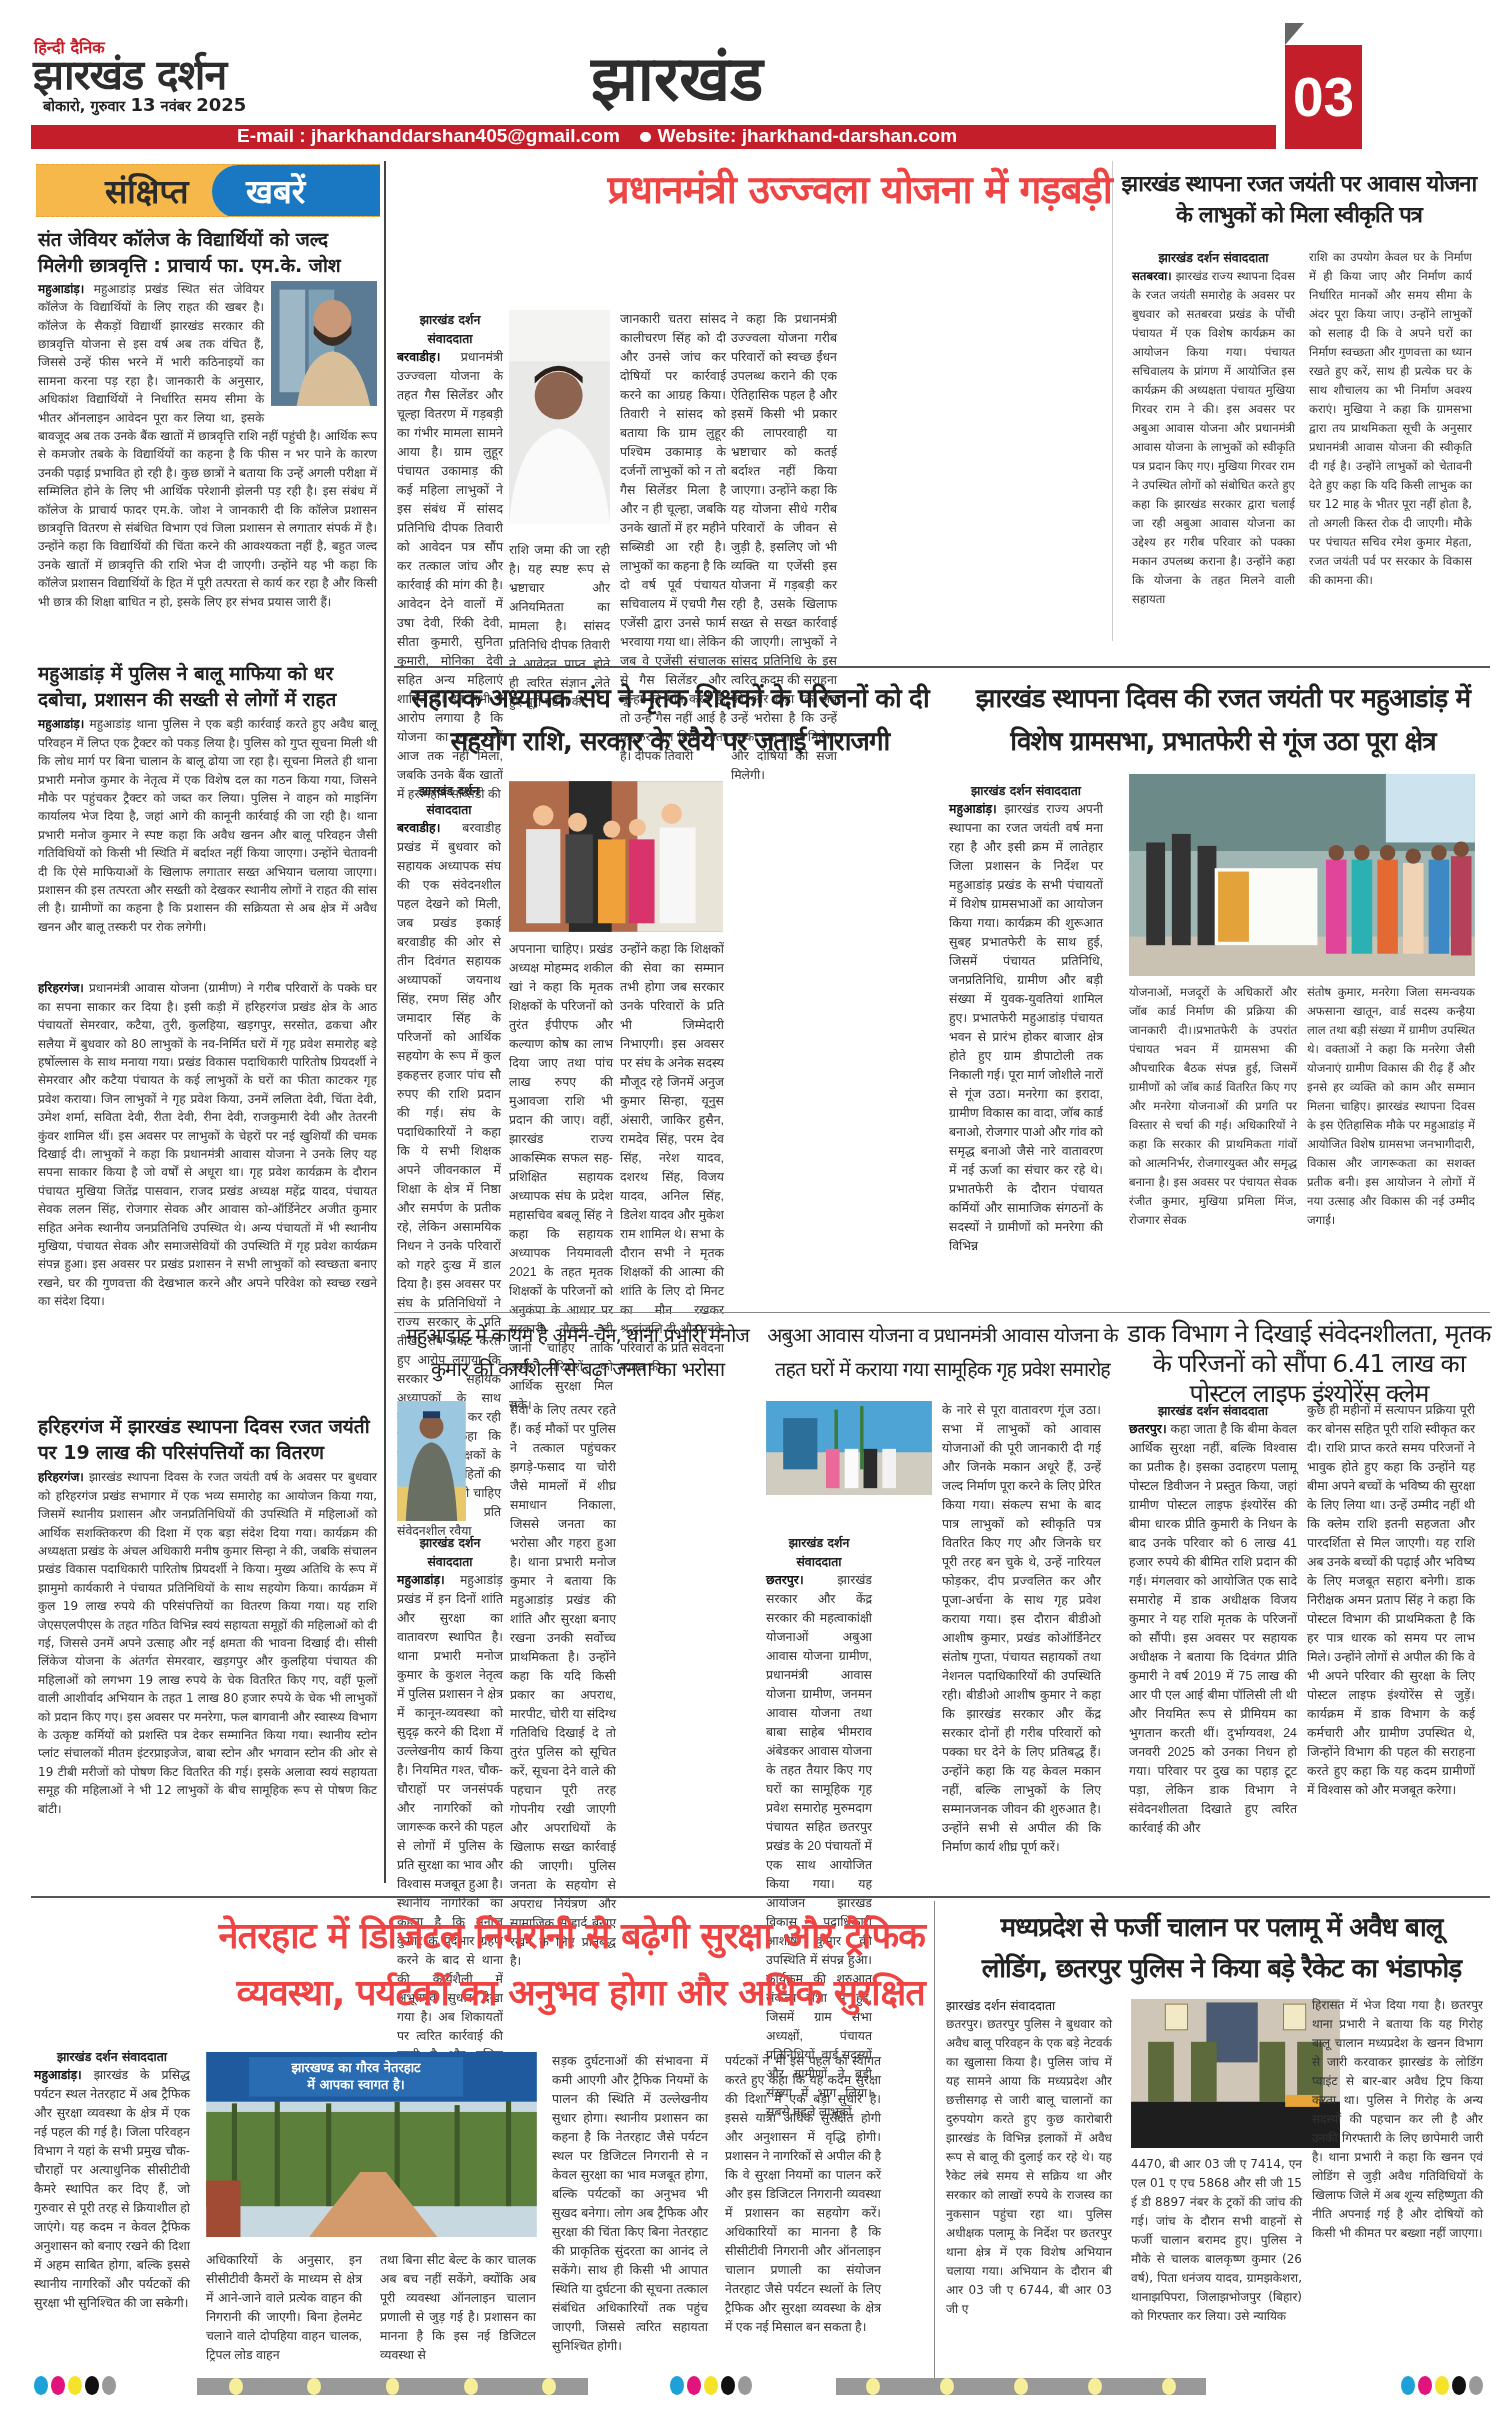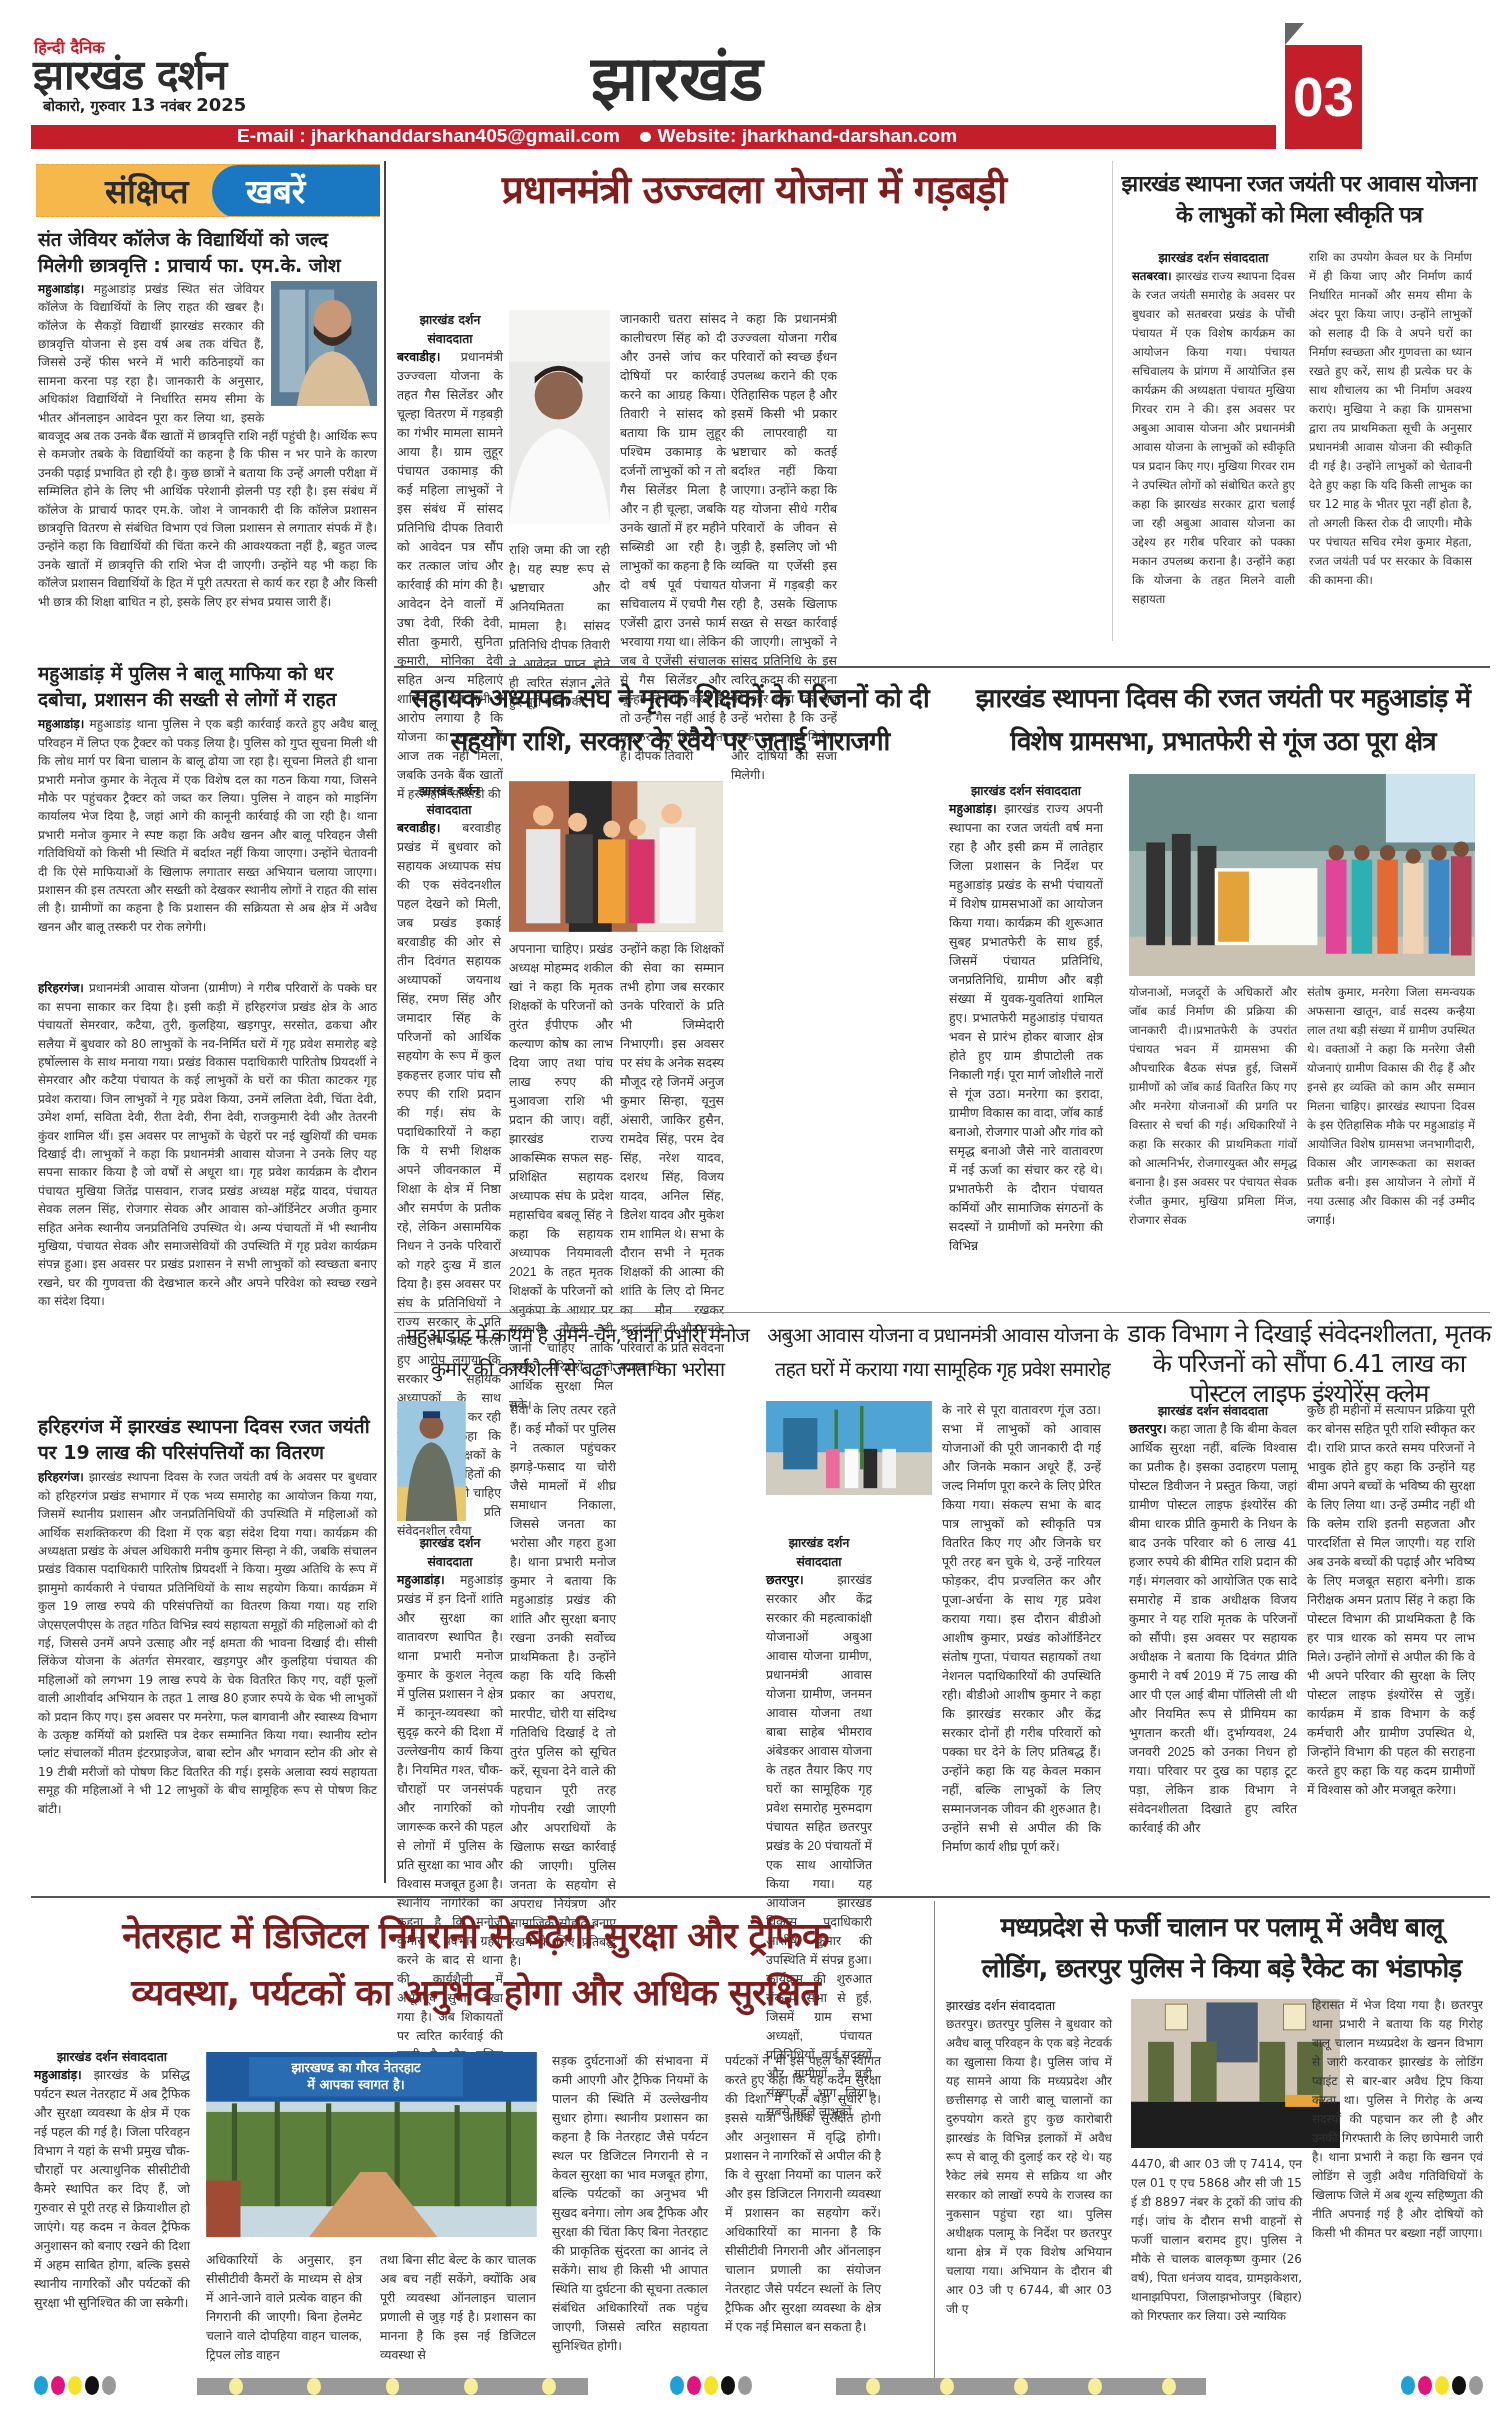--- a/index.html
+++ b/index.html
@@ -22,21 +22,21 @@
 .brief-banner{left:36px;top:164px;width:344px;height:53px;background:#f7b84b;border-top:1.7px dashed #e9a33a;border-bottom:1.7px dashed #e9a33a;overflow:hidden}
 .brief-banner .left{position:absolute;left:69px;top:3.4px;font-size:33px;font-weight:bold;color:#2b2b2b}
 .brief-banner .right{position:absolute;left:176px;top:0;width:180px;height:53px;background:#1a78c2;border-radius:34px 0 0 34px;color:#fff;font-size:33px;font-weight:bold;padding-left:34px;padding-top:3.4px}
 
 .hl{font-weight:bold;color:#222;line-height:1.2}
 .body{font-size:12.4px;line-height:19px;color:#333;text-align:justify}
 .body b{color:#111}
 .cond{font-family:"Liberation Sans Narrow","Liberation Sans",sans-serif}
 .byline{font-size:12.4px;font-weight:bold;color:#222;text-align:center;line-height:19px}
 .photo{overflow:hidden}
-.headline-xl{font-size:38px;font-weight:bold;color:#7f1d1d;line-height:53px;text-align:center;letter-spacing:-0.9px}
+.headline-xl{font-size:38px;font-weight:bold;color:#ef4444;line-height:53px;text-align:right;letter-spacing:-0.9px}
 .headline-l{font-size:29px;font-weight:bold;color:#222;line-height:45px;text-align:center;letter-spacing:-0.9px}
 .headline-m{font-size:23px;font-weight:normal;color:#222;line-height:38px;text-align:center;letter-spacing:-0.9px}
 
 .regdots{display:flex;gap:3.4px}
 .regdots span{width:13.7px;height:19px;border-radius:50%}
 .regbar{background:#999;height:17px;display:flex;justify-content:space-around;align-items:center}
 .regbar span{width:13.7px;height:17px;border-radius:50%;background:#f7ee9a}
 </style>
 </head>
 <body>

